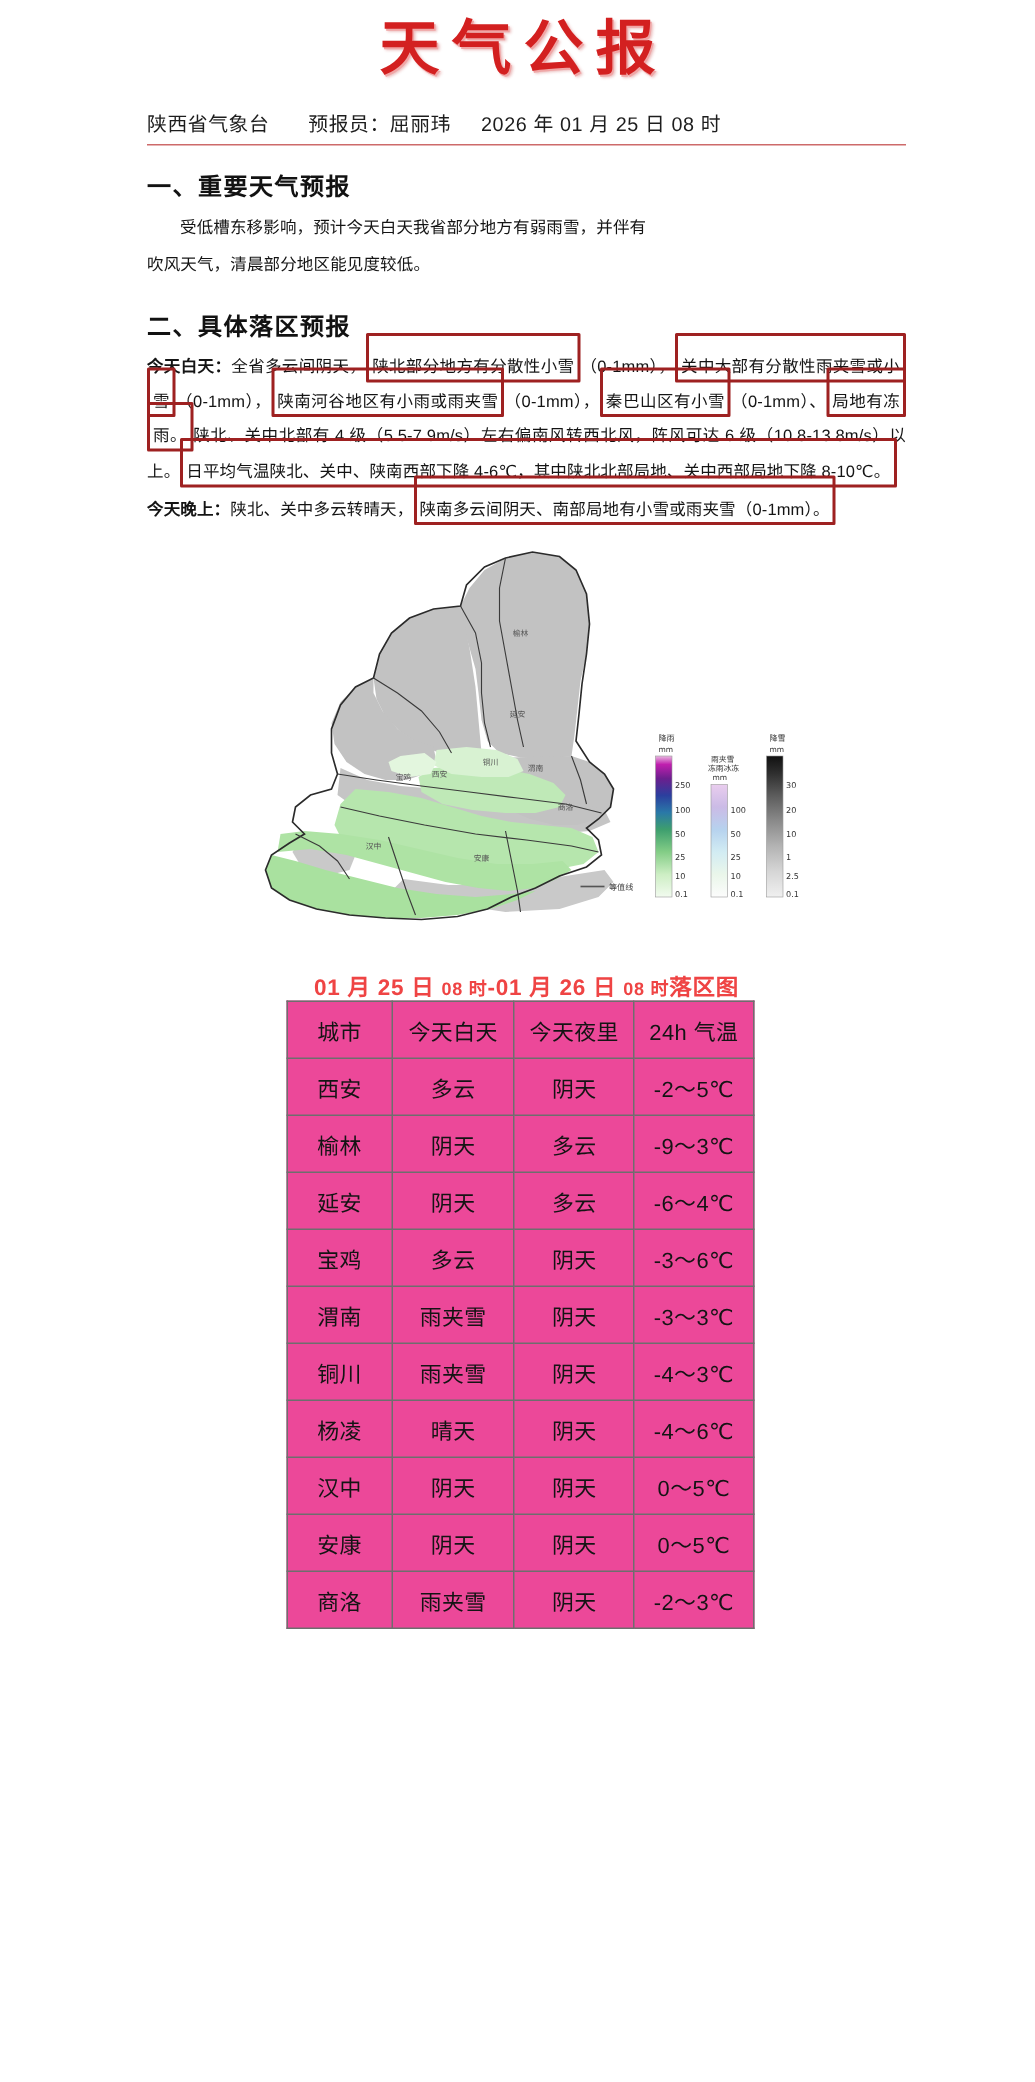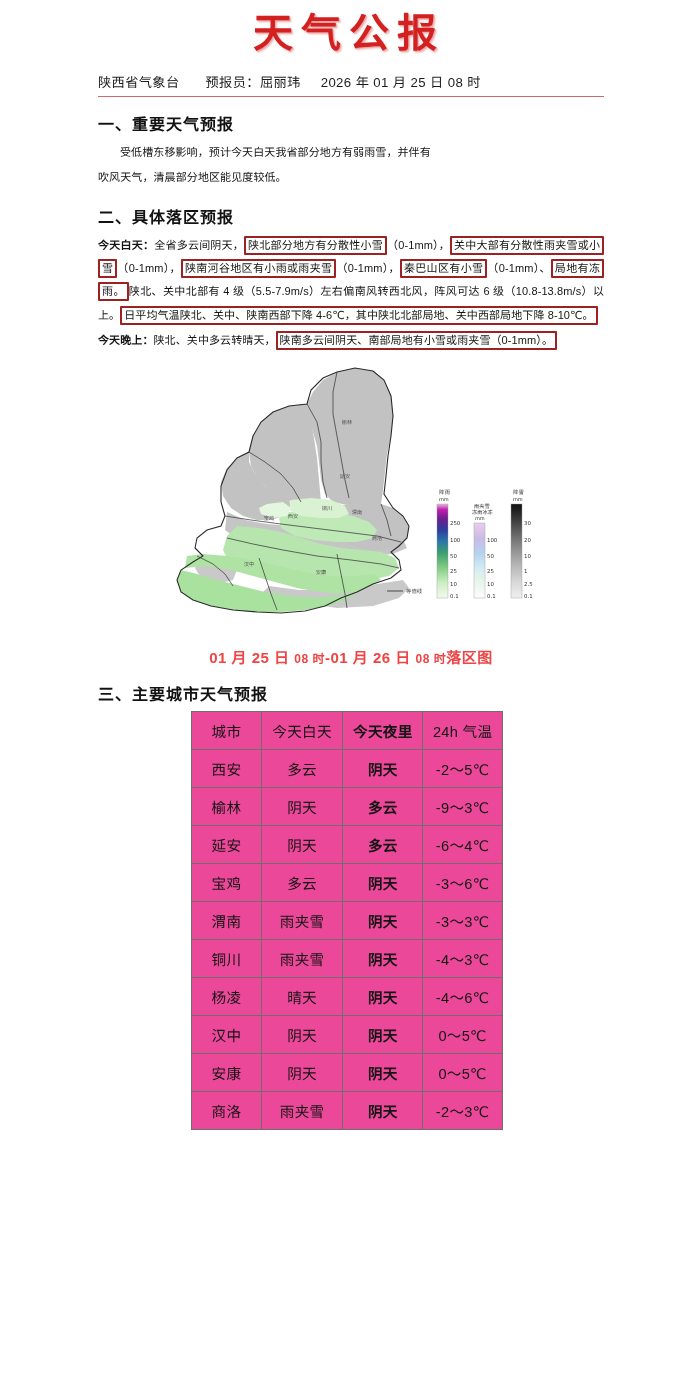--- a/index.html
+++ b/index.html
@@ -76,21 +76,21 @@
     letter-spacing: 0.1px;
     color: #141414;
   }
   p.para.indent { text-indent: 2em; }
 
   .lead { font-weight: 700; }
 
   
   .hl {
     border: 2.5px solid #9e2121;
-    padding: 1px 2px 2px 2px;
+    padding: 15px 2px 2px 2px;
     border-radius: 1px;
     box-decoration-break: clone;
     -webkit-box-decoration-break: clone;
     background: transparent;
   }
 
   
   .figure {
     margin: 10px 0 0 0;
     text-align: center;
@@ -128,21 +128,21 @@
     font-size: 14.6px;
     font-weight: 400;
     color: #141414;
     height: 38px;
     padding: 2px 1px;
     letter-spacing: 0.3px;
   }
   table.city th { font-weight: 400; }
   table.city td:nth-child(1), table.city th:nth-child(1) { width: 70px; }
   table.city td:nth-child(2), table.city th:nth-child(2) { width: 82px; }
-  table.city td:nth-child(3), table.city th:nth-child(3) { width: 80px; font-weight: bold; }
+  table.city td:nth-child(3), table.city th:nth-child(3) { width: 80px; }
   table.city td:nth-child(4), table.city th:nth-child(4) { width: 80px; }
 
   svg { display: block; }
 </style>
 </head>
 <body>
 
 <div class="page">
 
   <div class="title-wrap">
@@ -307,21 +307,20 @@
             </g>
 
             <line x1="246" y1="229" x2="262" y2="229" stroke="#555" stroke-width="1.1"></line>
             <text x="265" y="231" font-size="5.4" fill="#444" font-family="DejaVu Sans, sans-serif">等值线</text>
           </g>
         </svg>
       </div>
       <div class="fig-caption"><span>01 月 25 日 </span><span class="small">08 时</span><span>-01 月 26 日 </span><span class="small">08 时</span><span>落区图</span></div>
     </div>
 
-    <h2 class="sec tbl-head">三、主要城市天气预报</h2>
 
     <div class="table-wrap">
       <table class="city">
         <thead>
           <tr>
             <th>城市</th>
             <th>今天白天</th>
             <th>今天夜里</th>
             <th>24h 气温</th>
           </tr>

